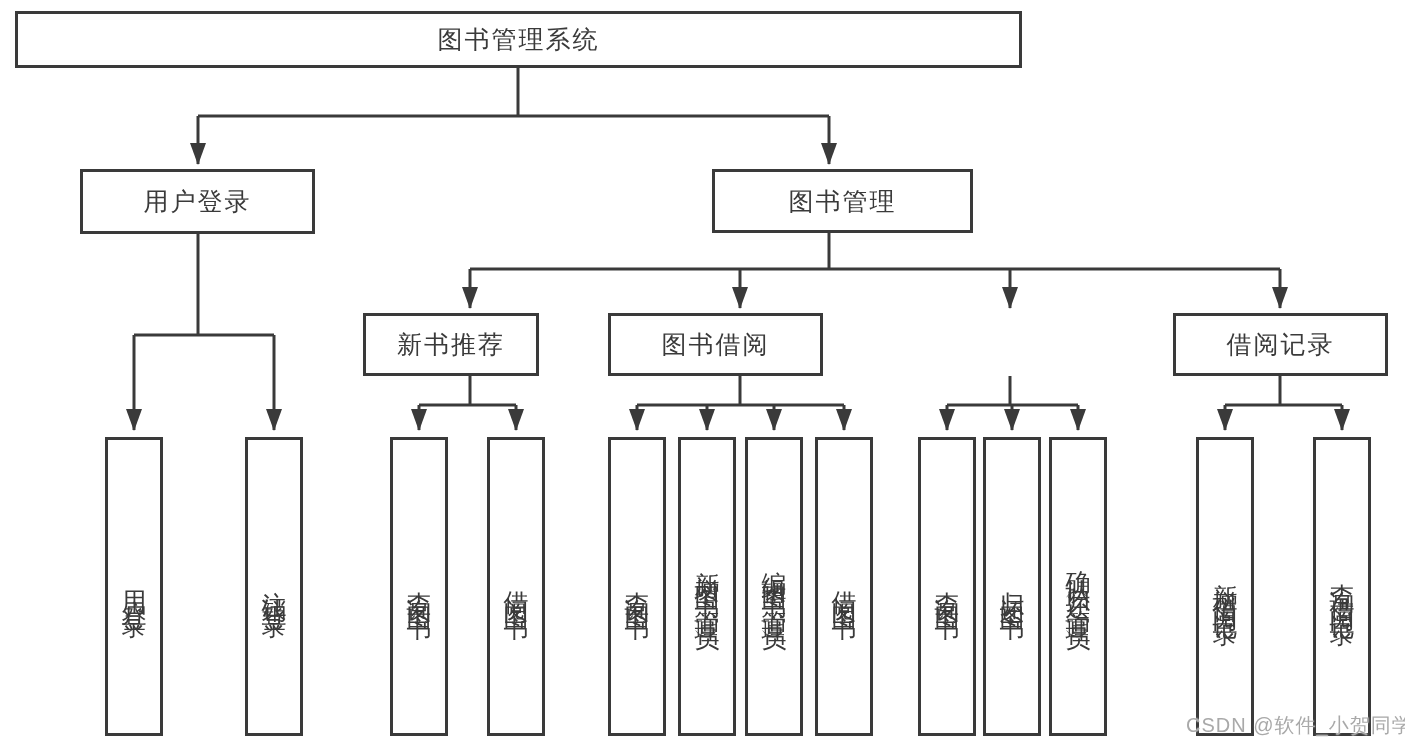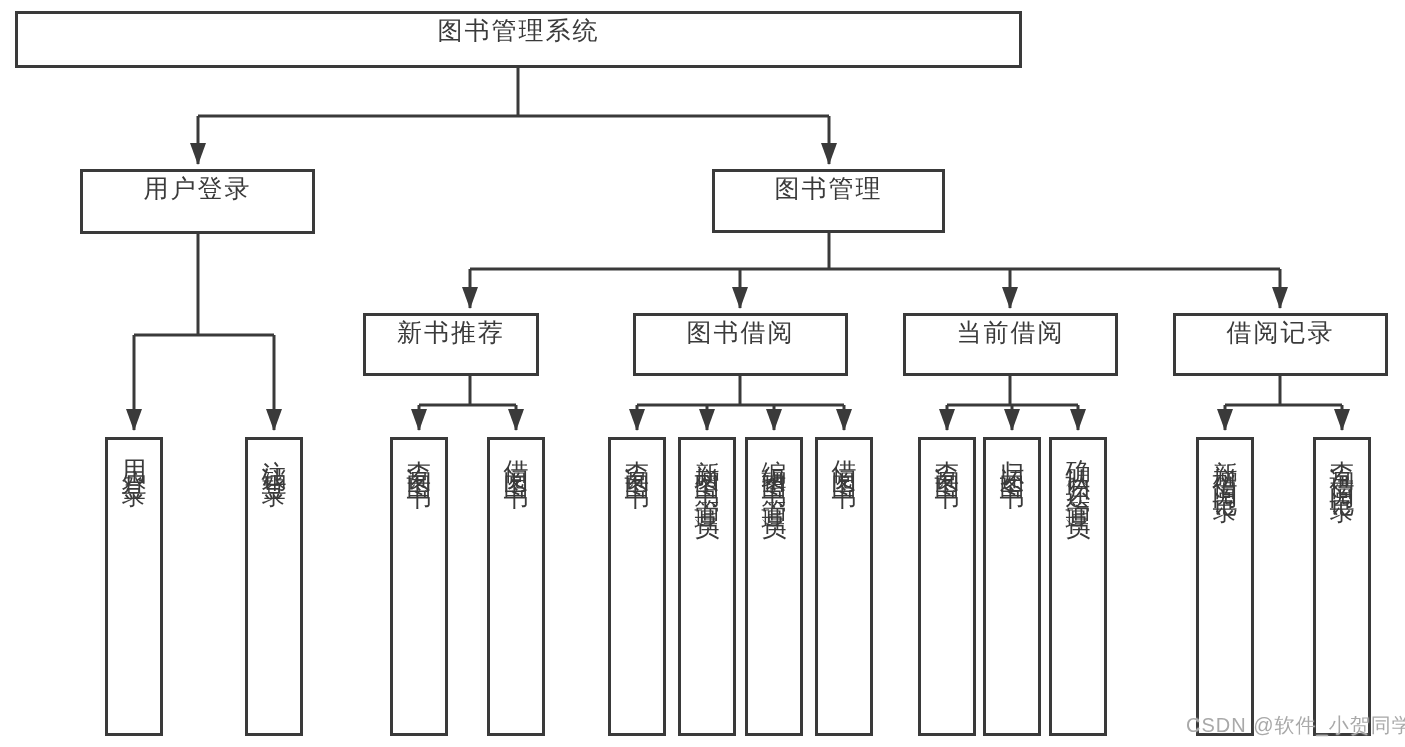--- a/index.html
+++ b/index.html
@@ -20,20 +20,21 @@
     stroke-width: 3;
     fill: none;
   }
   .arrowhead { fill: var(--line, #3a3a3a); }
   .box {
     position: absolute;
     z-index: 2;
     background: #ffffff;
     border: 3px solid var(--line, #3a3a3a);
     display: flex;
+    align-items: center;
     justify-content: center;
     color: var(--text, #3a3a3a);
   }
   .box.h span {
     font-size: 25px;
     letter-spacing: 2px;
     white-space: nowrap;
   }
   .box.v span {
     writing-mode: vertical-rl;
@@ -107,32 +108,29 @@
     <line x1="1342" y1="405" x2="1342" y2="430" marker-end="url(#arr)"></line>
   </svg>
 
   <div class="box h" style="left:15px; top:11px; width:1007px; height:57px">
     <span>图书管理系统</span>
   </div>
 
   <div class="box h" style="left:80px; top:169px; width:235px; height:65px">
     <span>用户登录</span>
   </div>
-  <div class="box h" style="left:712px; top:169px; width:233px; height:64px">
+  <div class="box h" style="left:712px; top:169px; width:261px; height:64px">
     <span>图书管理</span>
   </div>
 
   <div class="box h" style="left:363px; top:313px; width:176px; height:63px">
     <span>新书推荐</span>
   </div>
-  <div class="box h" style="left:633px; top:313px; width:215px; height:63px">
+  <div class="box h" style="left:608px; top:313px; width:215px; height:63px">
     <span>图书借阅</span>
-  </div>
-  <div class="box h" style="left:903px; top:313px; width:215px; height:63px">
-    <span>当前借阅</span>
   </div>
   <div class="box h" style="left:1173px; top:313px; width:215px; height:63px">
     <span>借阅记录</span>
   </div>
 
   <div class="box v" style="left:105px; top:437px; width:58px; height:299px">
     <span>用户登录</span>
   </div>
   <div class="box v" style="left:245px; top:437px; width:58px; height:299px">
     <span>注销登录</span>

